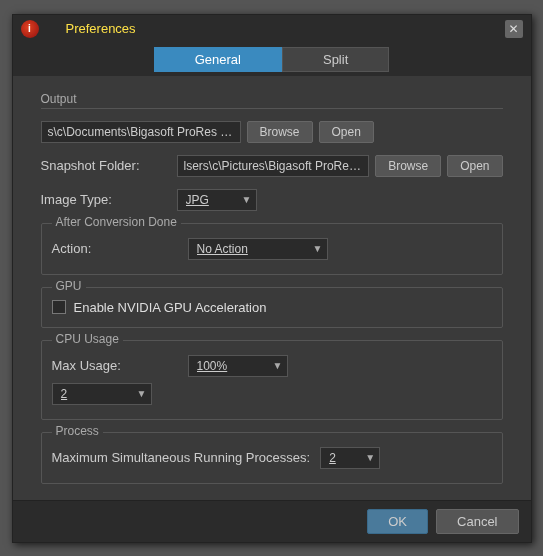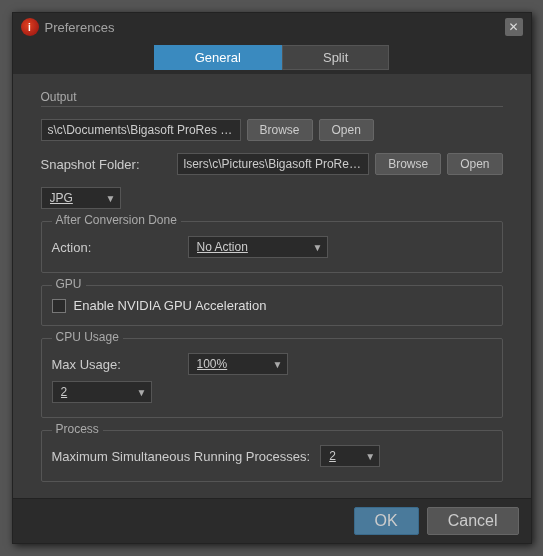--- a/index.html
+++ b/index.html
@@ -43,21 +43,22 @@
       border-radius: 50%;
       display: flex;
       align-items: center;
       justify-content: center;
       font-size: 10px;
       color: white;
       font-weight: bold;
     }
     .titlebar-title {
       font-size: 13px;
-      color: #a3a3a3;
+      color: #fde047;
+      margin-left: 21px;
     }
     .close-btn {
       width: 18px;
       height: 18px;
       background: #666;
       border: none;
       color: #ddd;
       cursor: pointer;
       font-size: 12px;
       display: flex;
@@ -195,21 +196,21 @@
       padding: 8px 12px;
       background: #2b2b2b;
       border-top: 1px solid #222;
     }
     .footer-btn {
       background: #555;
       border: 1px solid #666;
       color: #ccc;
       padding: 4px 20px;
       cursor: pointer;
-      font-size: 16px;
+      font-size: 13px;
       border-radius: 2px;
     }
     .footer-btn.ok { background: #4a7a9b; border-color: #3a6a8b; }
   </style>
 </head>
 <body>
 
 <div class="dialog">
 
   <div class="titlebar">
@@ -238,20 +239,21 @@
     </div>
 
     <div class="field-row">
       <span class="field-label">Snapshot Folder:</span>
       <div class="field-value">lsers\c\Pictures\Bigasoft ProRes Converter</div>
       <button class="btn">Browse</button>
       <button class="btn">Open</button>
     </div>
 
     <div class="field-row">
+      <span class="field-label">Image Type:</span>
       <div class="select-wrapper">
         <select class="select-field">
           <option>JPG</option>
           <option>PNG</option>
           <option>BMP</option>
         </select>
         <span class="select-arrow">▼</span>
       </div>
     </div>
 

